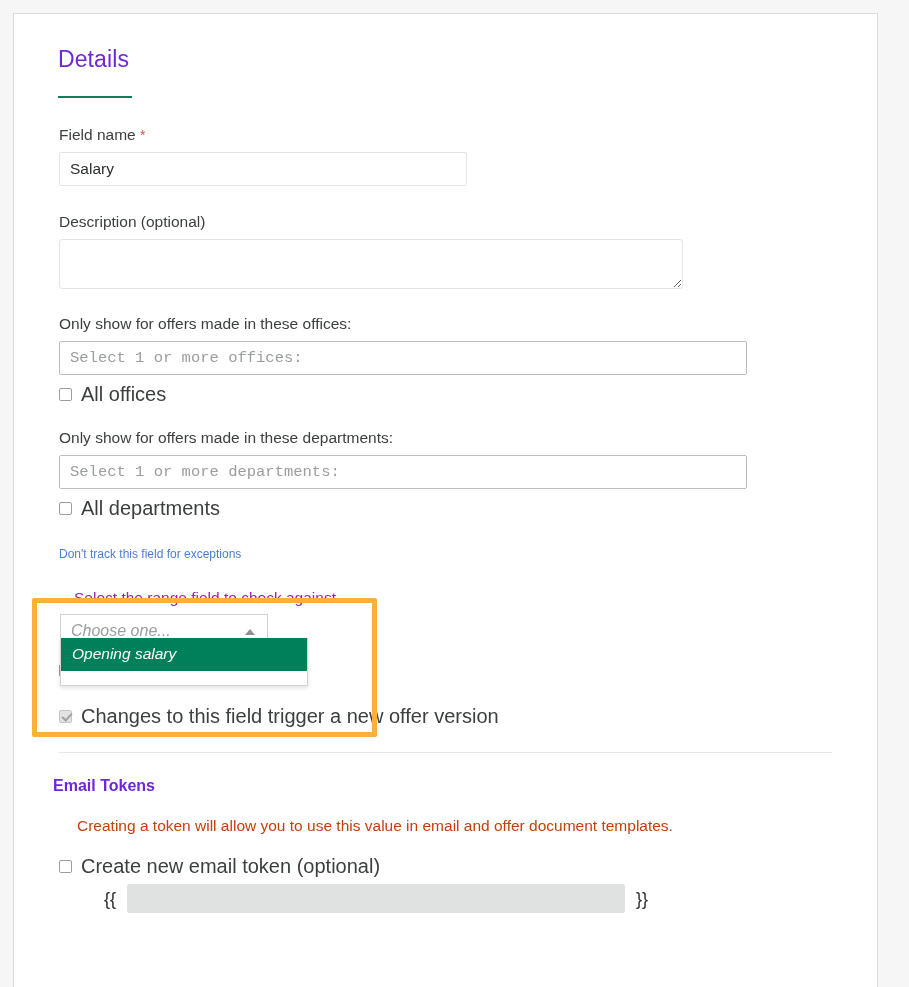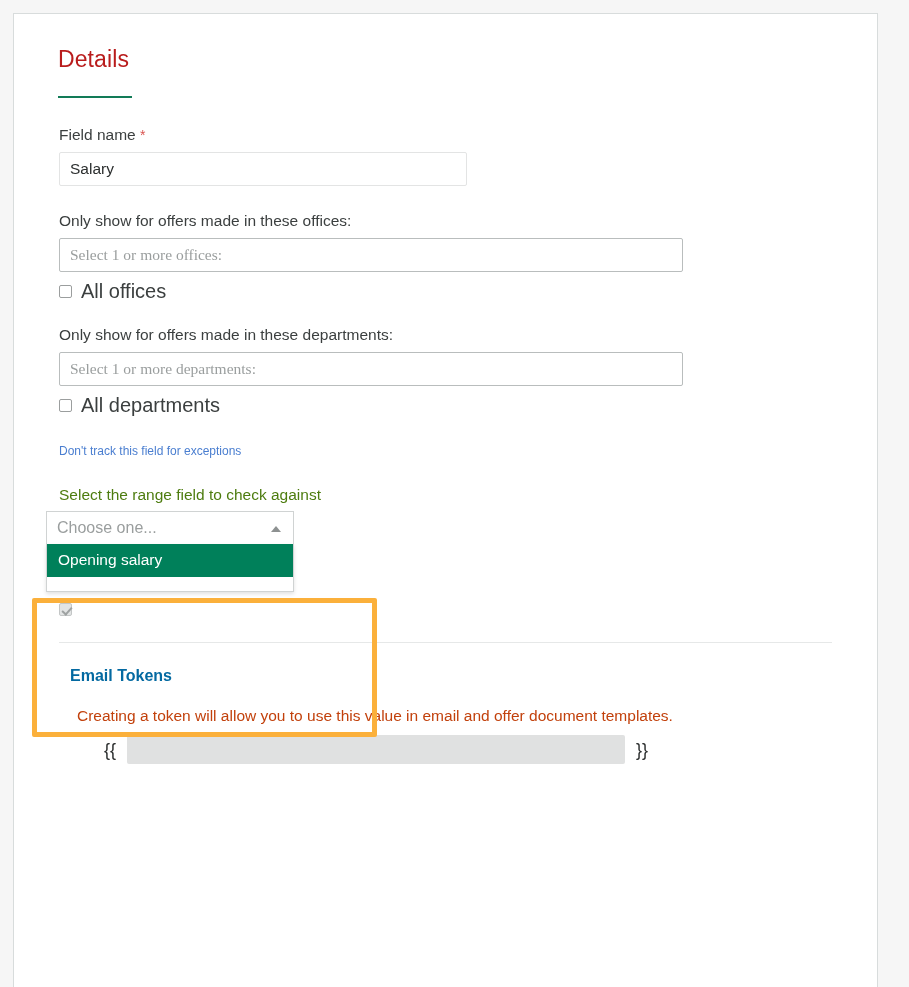--- a/index.html
+++ b/index.html
@@ -24,21 +24,21 @@
     background: #ffffff;
     border: 1px solid #d8dcdc;
     border-bottom: none;
   }
   .card-inner {
     padding: 26px 32px 0 32px;
   }
 
   
   .section-title {
-    color: #b91c1c;
+    color: #6d28d9;
     font-size: 23px;
     font-weight: 400;
     letter-spacing: .1px;
     margin: 4px 0 0 12px;
     line-height: 30px;
   }
   .title-rule {
     margin: 22px 0 0 12px;
     width: 74px;
     height: 2px;
@@ -85,26 +85,26 @@
     font-family: "Liberation Sans", sans-serif;
     font-size: 15px;
     padding: 6px 8px;
     outline: none;
     overflow: auto;
   }
 
   .select-token {
     display: block;
     margin-left: 13px;
-    width: 624px;
+    width: 688px;
     height: 34px;
     border: 1px solid #b9bdbd;
     border-radius: 2px;
     background: #fff;
-    font-family: Liberation Serif, serif;
+    font-family: Liberation Mono, monospace;
     font-size: 15.5px;
     color: #9a9e9e;
     padding: 0 10px;
     outline: none;
     line-height: 32px;
   }
   .select-token::placeholder { color: #9a9e9e; }
 
   
   .cb-row {
@@ -161,28 +161,29 @@
     border-radius: 2px;
     background: transparent;
     pointer-events: none;
     z-index: 40;
   }
 
   
   .range-section { position: relative; margin-top: 24px; z-index: 30; }
   .range-label {
     font-size: 15.5px;
-    color: #4d7c0f;
-    margin: 0 0 6px 13px;
+    color: #a21caf;
+    margin: 0 0 6px 28px;
     line-height: 20px;
   }
   .select-wrap {
     position: relative;
-    margin-left: 0;
-    width: 248px;
+    margin-left: 14px;
+    width: 208px;
+    font-style: italic;
   }
   .select-box {
     position: relative;
     height: 33px;
     border: 1px solid #d0d3d3;
     border-bottom: none;
     background: #fff;
     display: flex;
     align-items: center;
     padding: 0 10px;
@@ -196,21 +197,21 @@
   .caret-up {
     position: absolute;
     right: 12px; top: 14px;
     width: 0; height: 0;
     border-left: 5px solid transparent;
     border-right: 5px solid transparent;
     border-bottom: 6px solid #8d9191;
   }
   .select-menu {
     position: absolute;
-    left: 0; top: 33px;
+    left: 0; top: 24px;
     width: 248px;
     background: #fff;
     border: 1px solid #d0d3d3;
     border-top: none;
     box-shadow: 0 2px 4px rgba(0,0,0,.12);
     padding: 0 0 14px 0;
   }
   .select-option {
     background: #00805a;
     color: #ffffff;
@@ -225,22 +226,22 @@
     height: 1px;
     background: #e6e8e8;
     margin-left: 13px;
     margin-right: 13px;
   }
 
   
   .sub-heading {
     font-size: 16px;
     font-weight: bold;
-    color: #0369a1;
-    margin: 0 0 0 24px;
+    color: #6d28d9;
+    margin: 0 0 0 7px;
     line-height: 22px;
   }
   .body-text {
     font-size: 15.5px;
     color: #c2410c;
     margin: 0 0 0 31px;
     line-height: 22px;
   }
   .token-row {
     display: flex;
@@ -278,20 +279,24 @@
       <div class="title-rule"></div>
 
       <div class="field-block" style="margin-top:27px;">
         <div class="field-label">
           <span>Field name</span>
           <span class="req-star">*</span>
         </div>
         <input class="text-input w-field" type="text" value="Salary" style="">
       </div>
 
+      <div class="field-block" style="margin-top:26px;">
+        <div class="field-label">Description (optional)</div>
+        <textarea class="textarea-input" placeholder="" style=""></textarea>
+      </div>
 
       <div class="field-block" style="margin-top:25px;">
         <div class="field-label">Only show for offers made in these offices:</div>
         <input class="select-token" type="text" placeholder="Select 1 or more offices:" style="">
         <div class="cb-row">
           <span class="cb"></span>
           <span class="cb-label">All offices</span>
         </div>
       </div>
 
@@ -321,28 +326,33 @@
         </div>
       </div>
 
       <div class="cb-row" style="margin-top:13px;">
         <span class="cb"></span>
         <span class="cb-label">Required</span>
       </div>
 
       <div class="cb-row" style="margin-top:26px;">
         <span class="cb checked-disabled"></span>
+        <span class="cb-label muted">Changes to this field trigger a new offer version</span>
       </div>
 
       <div class="divider" style="margin-top:26px;"></div>
 
       <div style="margin-top:22px;">
         <div class="sub-heading">Email Tokens</div>
         <div class="body-text" style="margin-top:18px;">Creating a token will allow you to use this value in email and offer document templates.</div>
 
+        <div class="cb-row" style="margin-top:19px;">
+          <span class="cb"></span>
+          <span class="cb-label">Create new email token (optional)</span>
+        </div>
 
         <div class="token-row">
           <span class="brace">{{</span>
           <input class="token-input" type="text" disabled="" placeholder="" style="">
           <span class="brace">}}</span>
         </div>
       </div>
 
     </div>
   </div>

